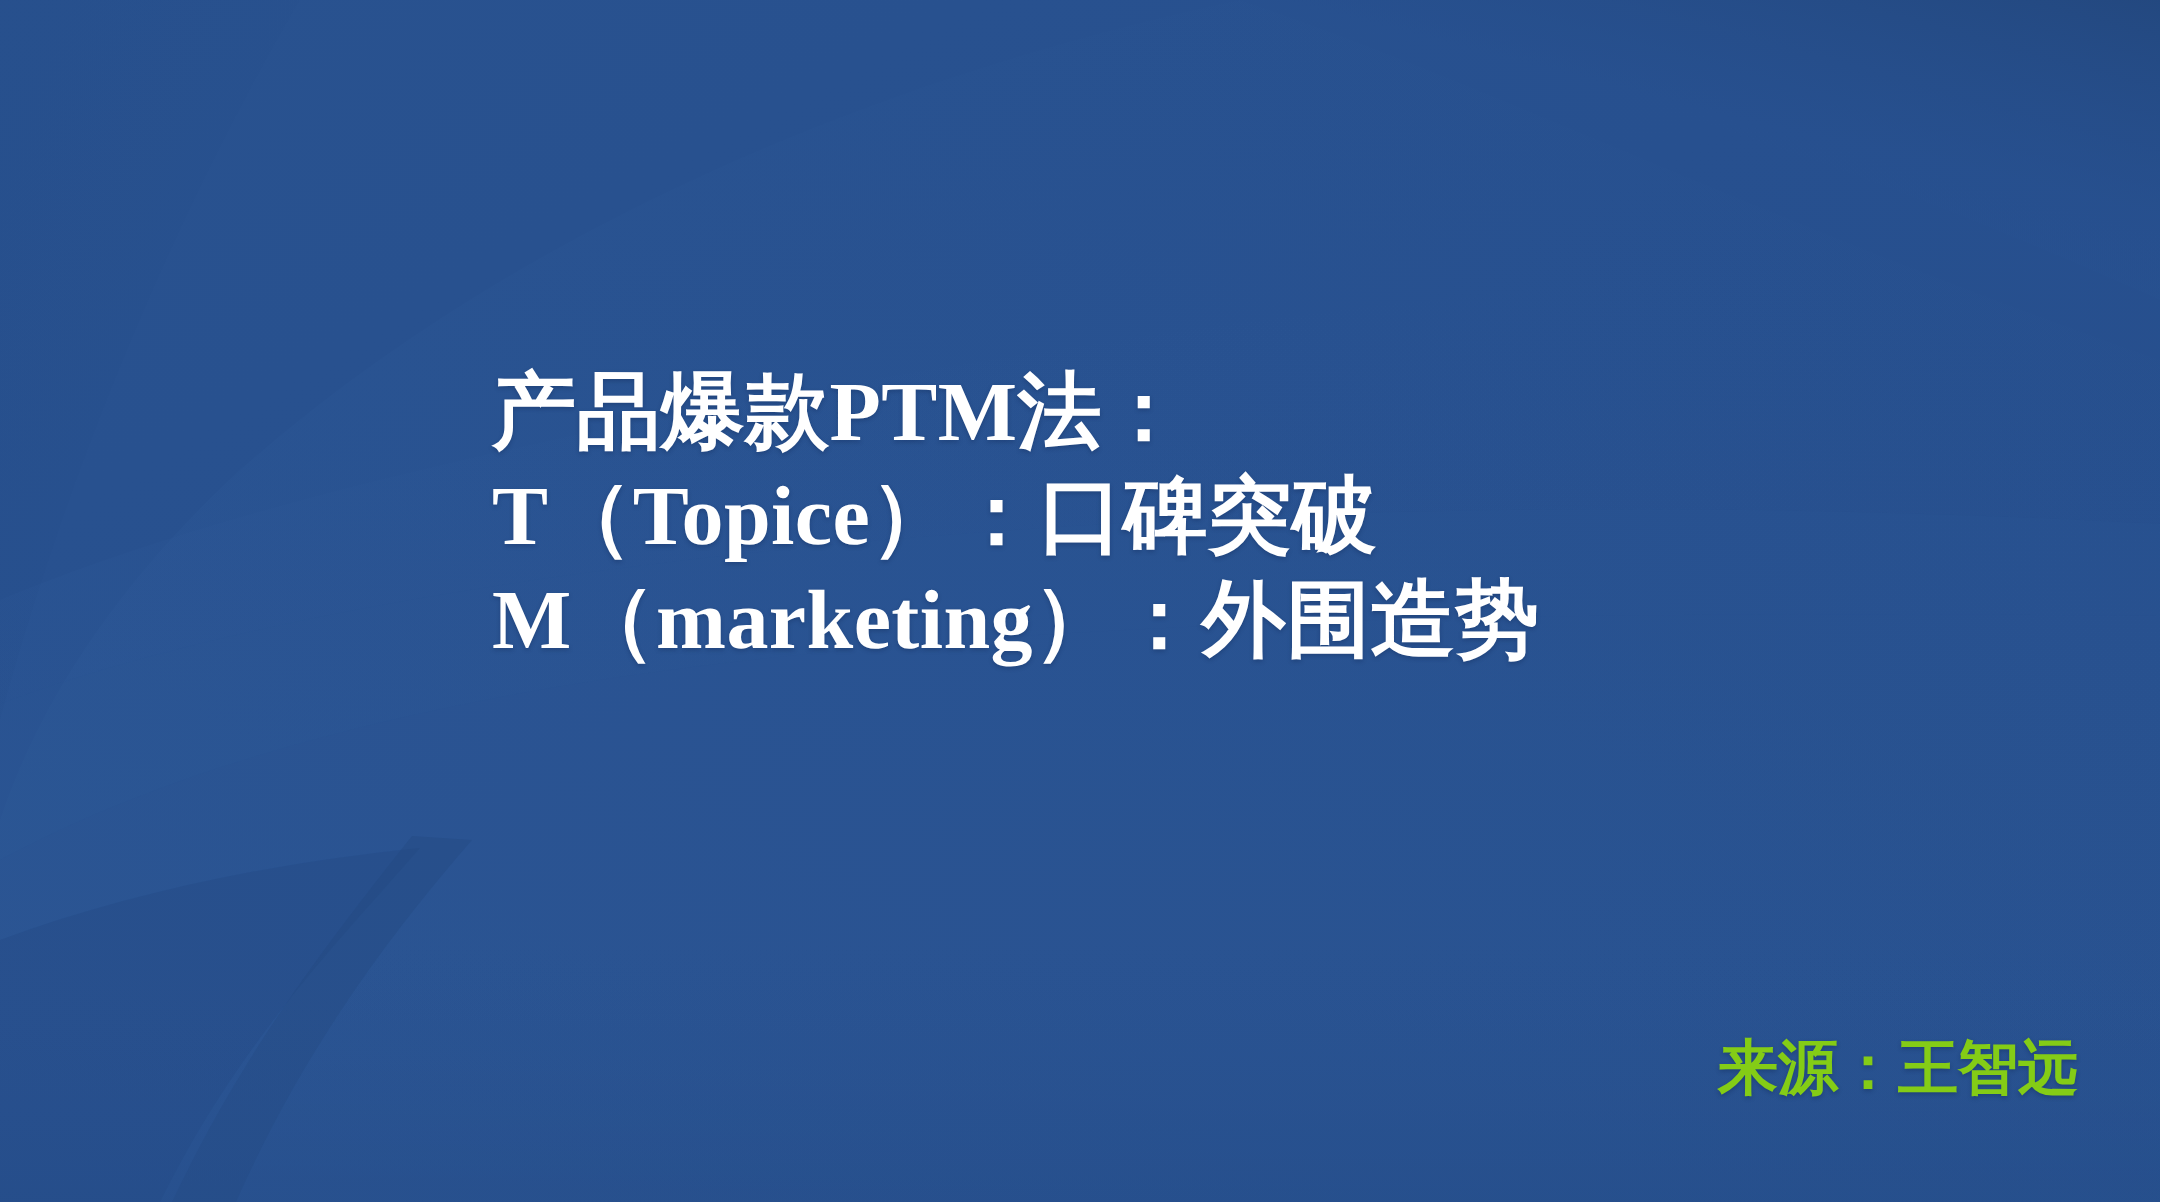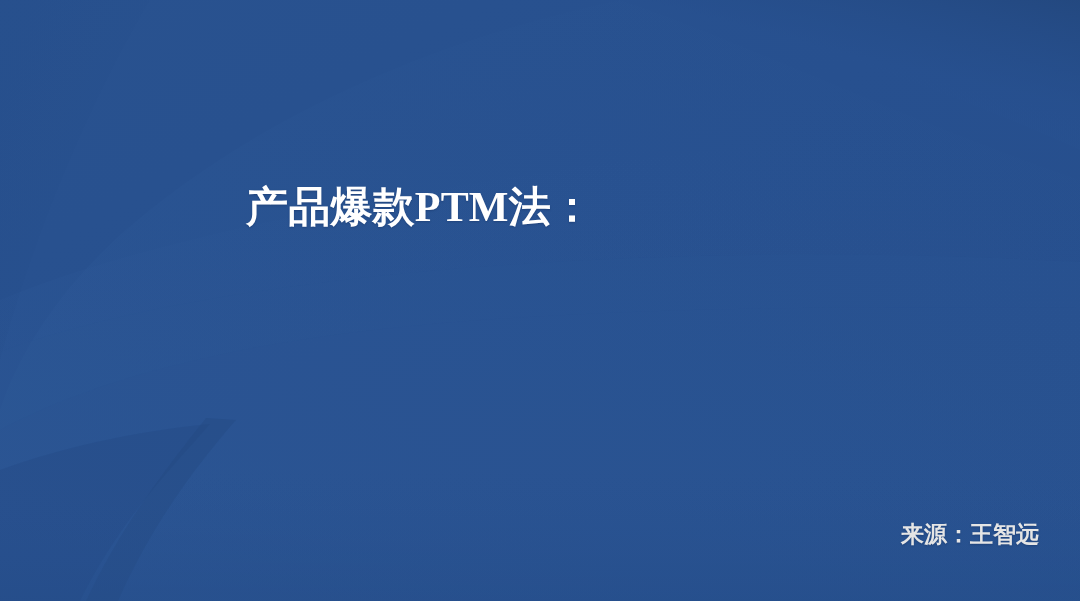--- a/index.html
+++ b/index.html
@@ -43,22 +43,22 @@
     line-height: 52px;
     font-weight: 700;
     letter-spacing: 0.2px;
     white-space: nowrap;
     text-shadow: 0 1px 2px rgba(10, 30, 70, 0.28);
   }
   .attribution {
     position: absolute;
     right: 58px;
     bottom: 52px;
-    color: #e5e5e5;
-    font-size: 23px;
+    color: #84cc16;
+    font-size: 30px;
     line-height: 28px;
     font-weight: 700;
     white-space: nowrap;
     text-shadow: 0 1px 2px rgba(10, 30, 70, 0.3);
   }
 </style>
 </head>
 <body>
 
 <div class="slide">
@@ -114,18 +114,20 @@
 
     <path d="M0,0 L150,0 C80,120 30,250 0,360 Z" fill="url(#edgeShadeGrad)" opacity="0.35"></path>
 
     <rect x="0" y="470" width="1080" height="131" fill="url(#bottomFade)"></rect>
   </svg>
 
   <div class="content">
 
     <div class="headline-block">
       <div class="headline-line">产品爆款PTM法：</div>
+      <div class="headline-line">T（Topice）：口碑突破</div>
+      <div class="headline-line">M（marketing）：外围造势</div>
     </div>
 
     <div class="attribution">来源：王智远</div>
 
   </div>
 </div>
 
 </body></html>

